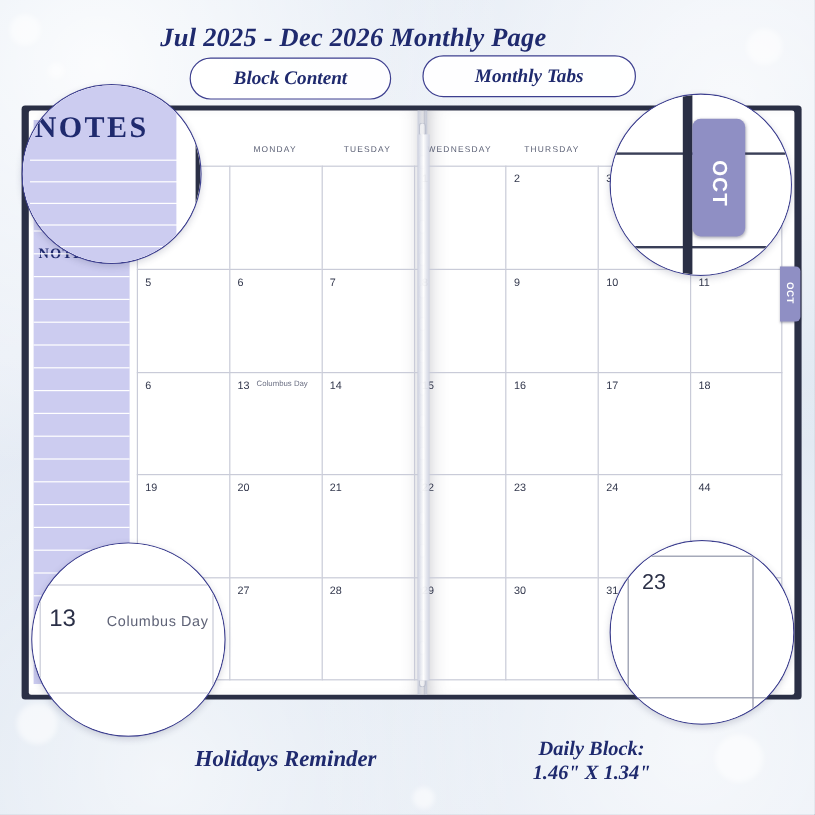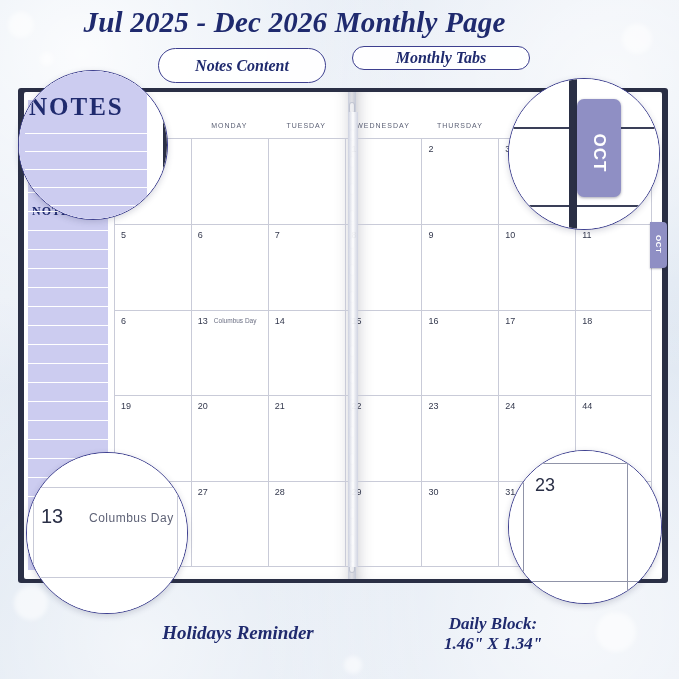--- a/index.html
+++ b/index.html
@@ -30,28 +30,28 @@
     position: absolute;
     border-radius: 50%;
     background: rgba(255,255,255,0.55);
     filter: blur(2px);
     pointer-events: none;
   }
 
   
   #title {
     position: absolute;
-    top: 6px;
+    top: 18px;
     left: 0;
     width: 589px;
     text-align: center;
     font-family: "Liberation Serif", serif;
     font-weight: bold;
     font-style: italic;
-    font-size: 29px;
+    font-size: 22px;
     color: #1f2a6e;
     letter-spacing: 0.2px;
   }
 
   
   #book {
     position: absolute;
     left: 18px;
     top: 88px;
     width: 650px;
@@ -234,21 +234,21 @@
     font-style: italic;
     font-weight: bold;
     color: #1f2a6e;
     text-align: center;
     display: flex;
     align-items: center;
     justify-content: center;
     box-sizing: border-box;
   }
   #pill-notes  { left: 158px; top: 48px;  width: 168px; height: 35px; font-size: 16px; }
-  #pill-tabs   { left: 352px; top: 46px;  width: 178px; height: 24px; font-size: 16px; }
+  #pill-tabs   { left: 352px; top: 46px;  width: 178px; height: 35px; font-size: 16px; }
 
   .plain-label {
     position: absolute;
     font-family: "Liberation Serif", serif;
     font-style: italic;
     font-weight: bold;
     color: #1f2a6e;
     text-align: center;
   }
   #label-holidays { left: 136px; top: 622px; width: 204px; font-size: 19px; }
@@ -553,21 +553,21 @@
           <div class="cell col7 row5"></div>
         </div>
       <div id="gutter-mask"></div>
     </div>
   </div>
 
   <div id="edge-tab">
     <span>OCT</span>
   </div>
 
-  <div class="pill" id="pill-notes">Notes Content</div>
+  <div class="pill" id="pill-notes">Block Content</div>
   <div class="pill" id="pill-tabs">Monthly Tabs</div>
 
   <div class="plain-label" id="label-holidays">Holidays Reminder</div>
   <div class="plain-label" id="label-daily">
     <div>Daily Block:</div>
     <div>1.46" X 1.34"</div>
   </div>
 
   <div class="mag" id="mag-notes">
     <div class="zoom-page"></div>

